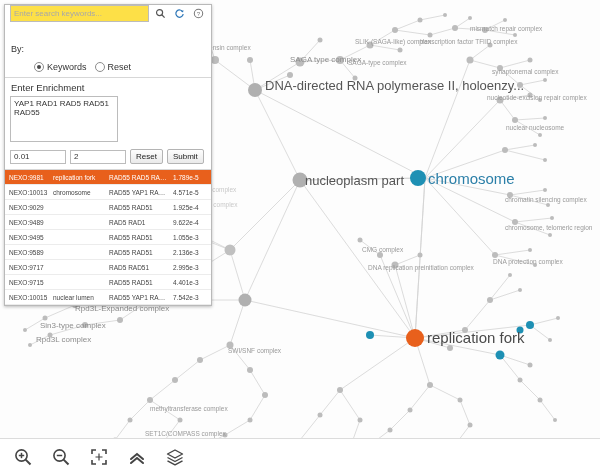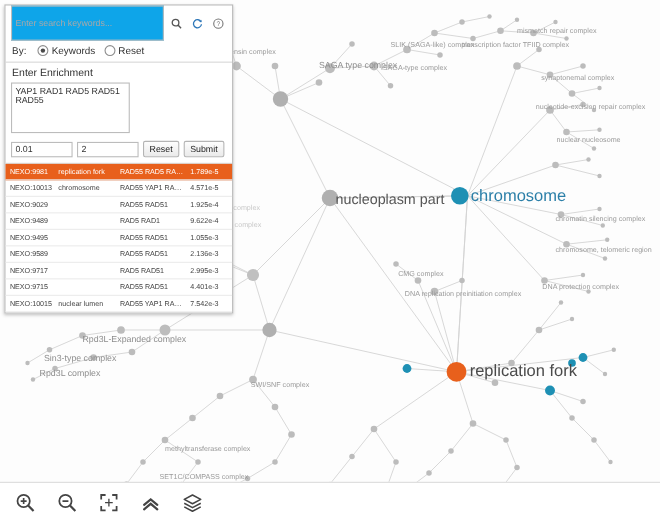--- a/index.html
+++ b/index.html
@@ -65,23 +65,23 @@
     color: #222;
   }
   .search-row {
     display: flex;
     align-items: center;
     padding: 0 5px 4px 5px;
     gap: 4px;
   }
   .search-input {
     flex: 1;
-    height: 32px;
+    height: 17px;
     border: 1px solid #bcbcbc;
-    background: #0ea5e9;
+    background: #fde047;
     font-size: 8px;
     color: #333;
     padding: 0 3px;
     box-sizing: border-box;
     font-family: "Liberation Sans", sans-serif;
   }
   .search-input::placeholder { color: #a8a8a8; }
   .icon-btn {
     width: 15px; height: 15px;
     border: none;
@@ -92,21 +92,21 @@
   }
   .radio-row {
     display: flex;
     align-items: center;
     padding: 0 6px 5px 6px;
     gap: 8px;
     font-size: 9px;
     color: #333;
   }
   .radio-row .by-label { margin-right: 2px; color: #333; }
-  .radio-item { display: flex; align-items: flex-end; gap: 3px; }
+  .radio-item { display: flex; align-items: flex-end; gap: 3px; margin-top: 36px; }
   .radio {
     width: 8px; height: 8px;
     border: 1px solid #8d8d8d;
     border-radius: 50%;
     background: #fff;
     display: inline-block;
     position: relative;
   }
   .radio.checked::after {
     content: "";
@@ -483,20 +483,21 @@
       <g>
         <circle cx="418" cy="178" r="8" fill="#1e90b4"></circle>
         <circle cx="415" cy="338" r="9" fill="#e8601c"></circle>
         <circle cx="500" cy="355" r="4.5" fill="#1e90b4"></circle>
         <circle cx="530" cy="325" r="4" fill="#1e90b4"></circle>
         <circle cx="370" cy="335" r="4" fill="#1e90b4"></circle>
         <circle cx="520" cy="330" r="3.5" fill="#1e90b4"></circle>
       </g>
     </svg>
 
+    <div class="node-label lbl-lg" style="left:265px; top:78px;">DNA-directed RNA polymerase II, holoenzy...</div>
     <div class="node-label lbl-lg" style="left:305px; top:173px;">nucleoplasm part</div>
     <div class="node-label lbl-xl lbl-blue" style="left:428px; top:170px;">chromosome</div>
     <div class="node-label lbl-xl" style="left:427px; top:329px;">replication fork</div>
     <div class="node-label lbl-md lbl-faint" style="left:125px; top:244px;">nuclear chromatin</div>
     <div class="node-label lbl-sm" style="left:75px; top:304px;">Rpd3L-Expanded complex</div>
     <div class="node-label lbl-sm" style="left:40px; top:321px;">Sin3-type complex</div>
     <div class="node-label lbl-sm" style="left:36px; top:335px;">Rpd3L complex</div>
     <div class="node-label lbl-xs" style="left:228px; top:347px;">SWI/SNF complex</div>
     <div class="node-label lbl-xs" style="left:150px; top:405px;">methyltransferase complex</div>
     <div class="node-label lbl-xs" style="left:145px; top:430px;">SET1C/COMPASS complex</div>

